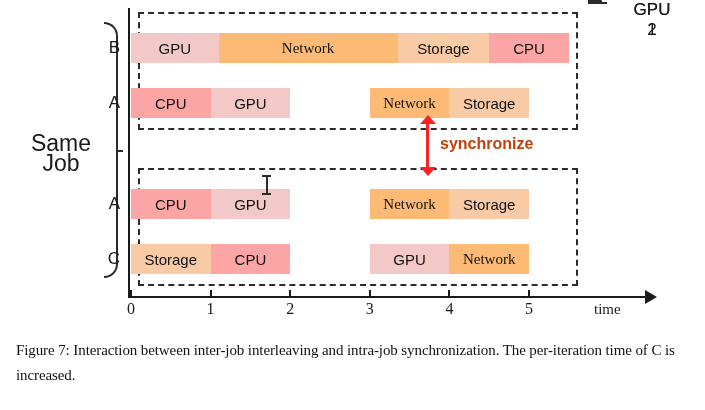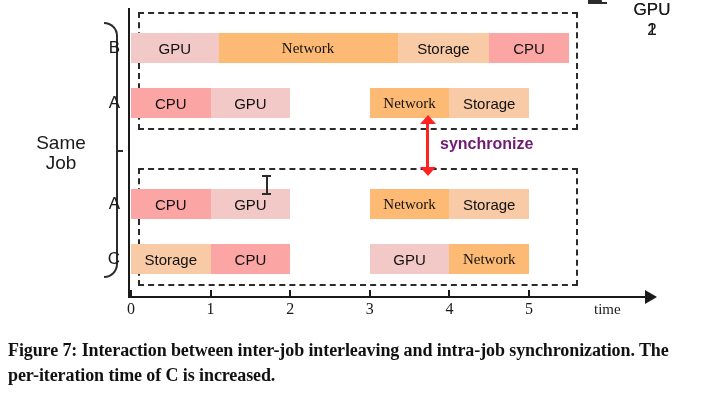--- a/index.html
+++ b/index.html
@@ -39,40 +39,40 @@
      border:2px solid #2b2b2b;border-left:none;border-radius:0 16px 16px 0;}
   .brace-tall:after{content:"";position:absolute;right:-7px;top:50%;
      width:7px;height:2px;background:#2b2b2b;}
 
   .group-name{position:absolute;width:70px;text-align:center;font-size:17px;
      line-height:20px;color:#1a1a1a;}
   .group-name .gn-line2{display:block;}
 
   
   #same-job-text{position:absolute;left:24px;top:133px;width:74px;text-align:center;
-     font-size:19px;line-height:20px;color:#1a1a1a;}
+     font-size:23px;line-height:20px;color:#1a1a1a;}
 
   
   #sync-arrow{position:absolute;left:426px;top:122px;width:3px;height:52px;background:#ff2222;}
   .sync-head{position:absolute;left:420px;width:0;height:0;
      border-left:8px solid transparent;border-right:8px solid transparent;}
   #sync-head-up{top:115px;border-bottom:9px solid #ff2222;}
   #sync-head-down{top:167px;border-top:9px solid #ff2222;}
-  #sync-text{position:absolute;left:440px;top:135px;font-size:16px;font-weight:bold;color:#701a75;}
+  #sync-text{position:absolute;left:440px;top:135px;font-size:16px;font-weight:bold;color:#c2410c;}
 
   
   #text-cursor{position:absolute;left:262px;top:175px;width:9px;height:20px;}
   #text-cursor:before,#text-cursor:after{content:"";position:absolute;left:0;width:9px;height:2px;background:#2b2b2b;}
   #text-cursor:before{top:0;}
   #text-cursor:after{bottom:0;}
   #text-cursor span{position:absolute;left:4px;top:0;width:2px;height:20px;background:#2b2b2b;}
 
   
-  #caption{position:absolute;left:8px;top:338px;width:690px;
-    font-family:"Liberation Serif",serif;font-weight:bold;font-size:18px;
+  #caption{position:absolute;left:16px;top:338px;width:690px;
+    font-family:"Liberation Serif",serif;font-weight:normal;font-size:15px;
     line-height:25px;color:#111111;letter-spacing:-0.1px;}
 </style>
 </head>
 <body>
 
 <div id="figure">
 
   <div id="same-job-text">
     <span>Same</span><br>
     <span>Job</span>

